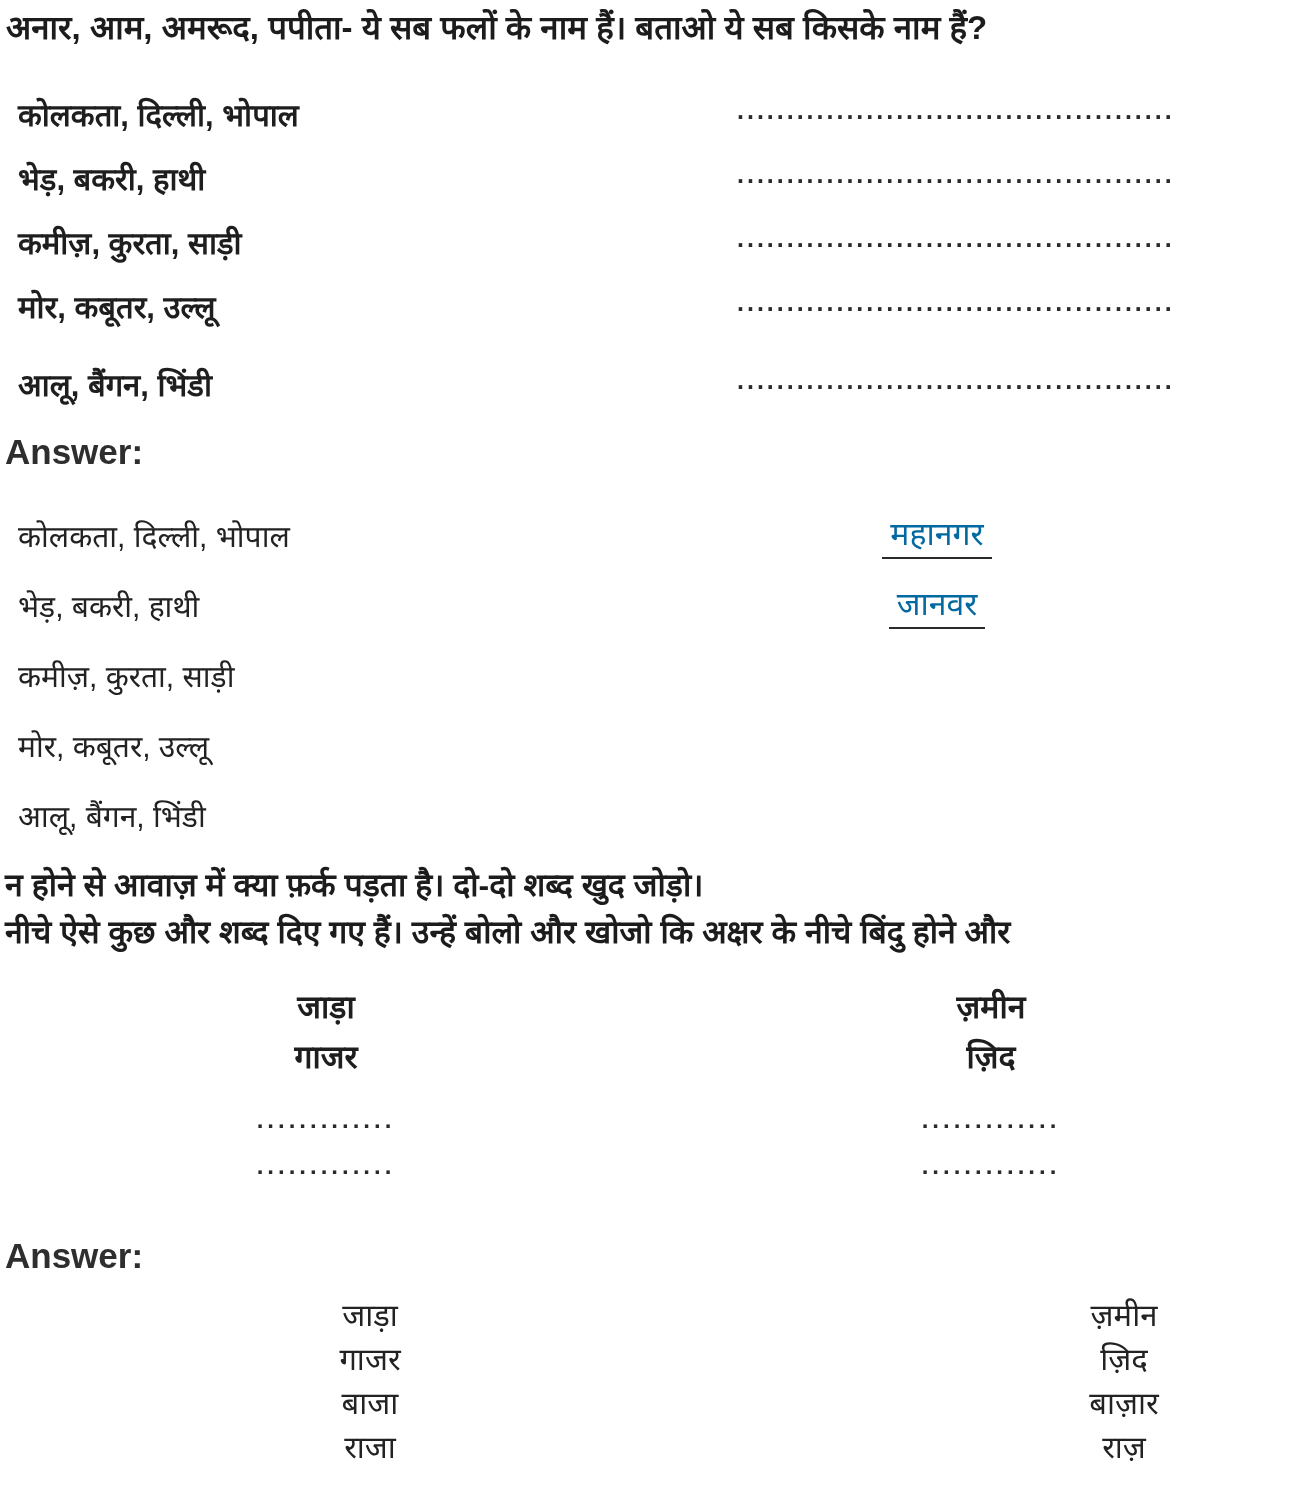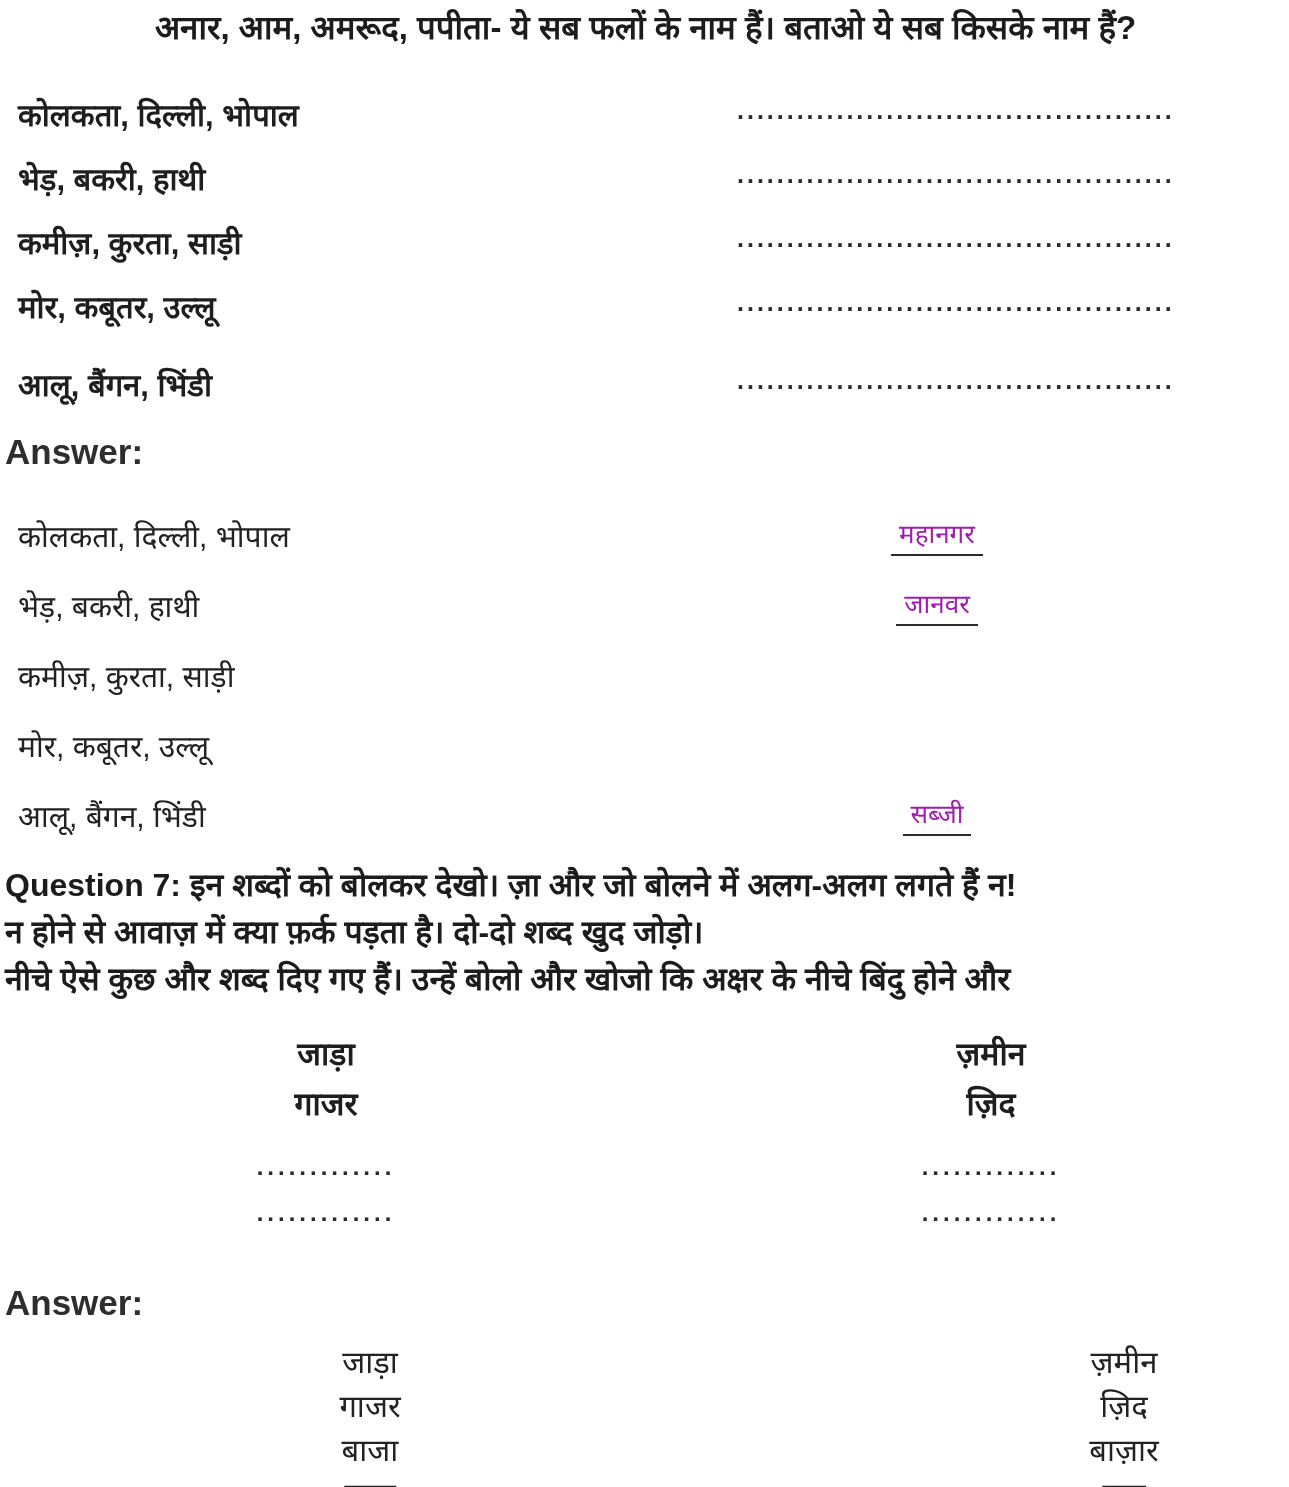--- a/index.html
+++ b/index.html
@@ -22,21 +22,20 @@
   }
 
   
   .intro {
     padding: 8px 4px 0 6px;
     font-size: 33px;
     line-height: 40px;
     font-weight: 700;
     white-space: nowrap;
     color: #1c1c1c;
-    text-align: center;
   }
 
   
   .ex-rows { margin-top: 34px; }
   .ex-row {
     display: flex;
     align-items: center;
     height: 64px;
     padding-left: 18px;
   }
@@ -81,23 +80,23 @@
     white-space: nowrap;
     color: #222222;
   }
   .cat-box {
     flex: 0 0 240px;
     margin-left: 80px;
     text-align: center;
   }
   .cat {
     display: inline-block;
-    font-size: 26px;
+    font-size: 32px;
     font-weight: 400;
-    color: #a21caf;
+    color: #0369a1;
     border-bottom: 2px solid #2a2a2a;
     padding: 0 8px 3px 8px;
   }
 
   
   .q7 {
     margin-top: 8px;
     padding: 0 2px 0 5px;
   }
   .q7-line {
@@ -200,26 +199,24 @@
       <span class="cat-box"><span class="cat">जानवर</span></span>
     </div>
     <div class="ans-row">
       <span class="ans-left">कमीज़, कुरता, साड़ी</span>
     </div>
     <div class="ans-row">
       <span class="ans-left">मोर, कबूतर, उल्लू</span>
     </div>
     <div class="ans-row">
       <span class="ans-left">आलू, बैंगन, भिंडी</span>
-      <span class="cat-box"><span class="cat">सब्जी</span></span>
     </div>
   </div>
 
   <div class="q7">
-    <div class="q7-line">Question 7: इन शब्दों को बोलकर देखो। ज़ा और जो बोलने में अलग-अलग लगते हैं न!</div>
     <div class="q7-line">न होने से आवाज़ में क्या फ़र्क पड़ता है। दो-दो शब्द खुद जोड़ो।</div>
     <div class="q7-line">नीचे ऐसे कुछ और शब्द दिए गए हैं। उन्हें बोलो और खोजो कि अक्षर के नीचे बिंदु होने और</div>
   </div>
 
   <div class="word-cols">
     <div class="wcol wcol-left">
       <div class="word">जाड़ा</div>
       <div class="word">गाजर</div>
       <div class="blank-line blank-1">.............</div>
       <div class="blank-line blank-2">.............</div>

